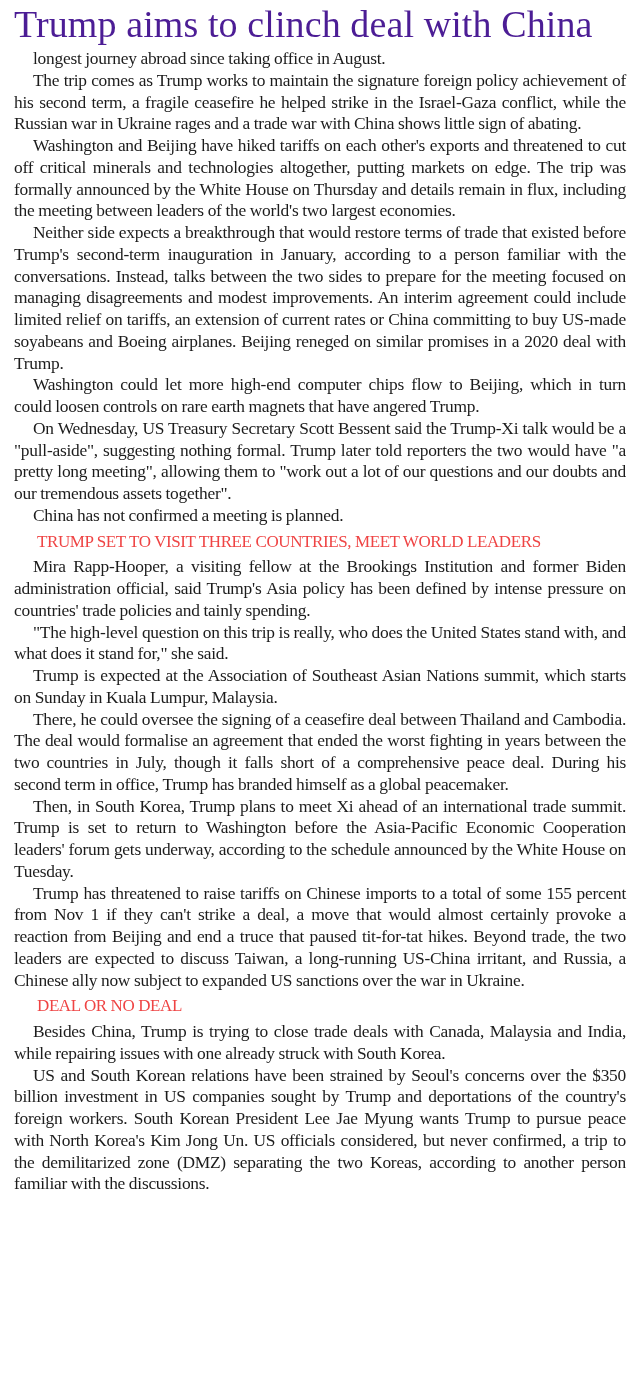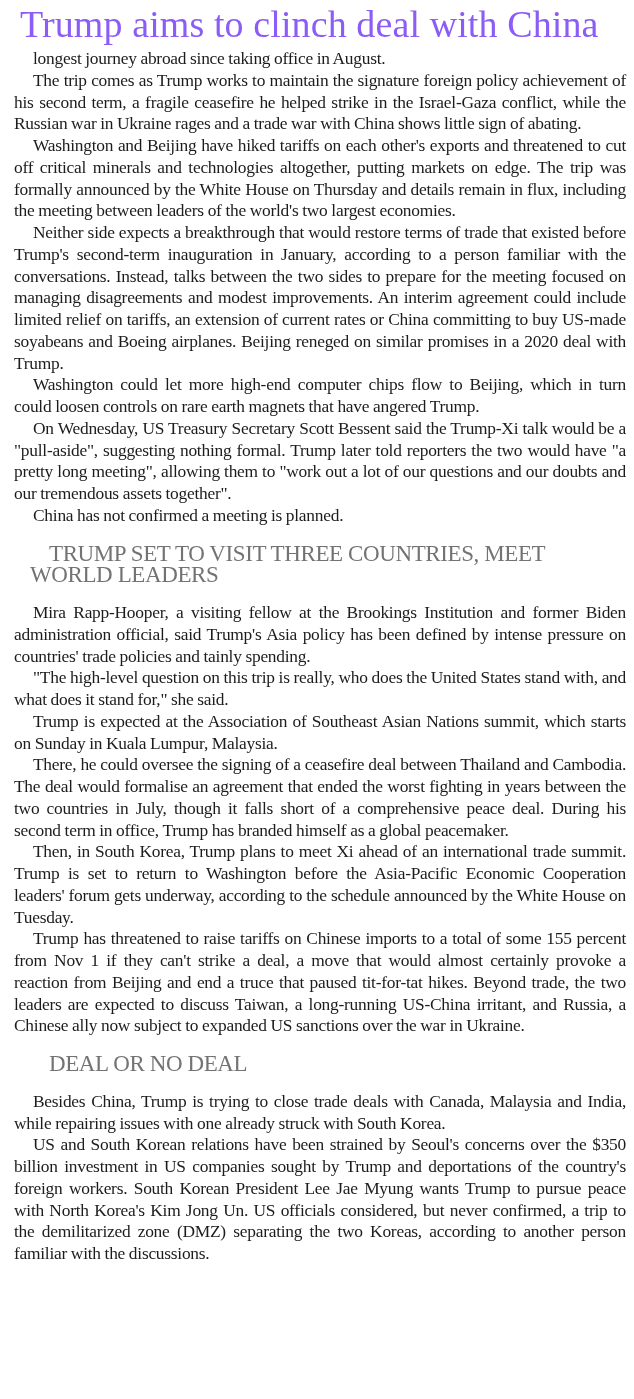--- a/index.html
+++ b/index.html
@@ -10,30 +10,30 @@
     body {
       width: 634px;
       height: 1399px;
       overflow: hidden;
       position: relative;
       color: #1a1a1a;
       font-family: "Liberation Serif", "DejaVu Serif", serif;
     }
     .headline {
       position: absolute;
-      left: 20px;
+      left: 14px;
       top: 2px;
       width: 610px;
       margin: 0;
       font-family: "Liberation Serif", "DejaVu Serif", serif;
       font-weight: normal;
       font-size: 38px;
       line-height: 44px;
       letter-spacing: 0.1px;
-      color: #8b5cf6;
+      color: #4c1d95;
       white-space: nowrap;
     }
     .article {
       position: absolute;
       left: 14px;
       top: 48px;
       width: 612px;
     }
     .para {
       margin: 0;
@@ -43,27 +43,27 @@
       text-indent: 19px;
       hyphens: manual;
       letter-spacing: -0.25px;
       word-spacing: -0.3px;
       color: #1c1c1c;
     }
     .para.first {
       text-indent: 19px;
     }
     .subhead {
-      margin: 16px;
-      font-size: 23px;
+      margin: 4px;
+      font-size: 17px;
       line-height: 21.75px;
       text-indent: 19px;
       text-transform: none;
       letter-spacing: -0.4px;
-      color: #737373;
+      color: #ef4444;
     }
   </style>
 </head>
 <body>
 
 <h1 class="headline">Trump aims to clinch deal with China</h1>
 
 <div class="article">
   <p class="para first">longest journey abroad since taking office in August.</p>
   <p class="para">The trip comes as Trump works to maintain the signature foreign policy achievement of his second term, a fragile ceasefire he helped strike in the Israel-Gaza conflict, while the Russian war in Ukraine rages and a trade war with China shows little sign of abating.</p>

